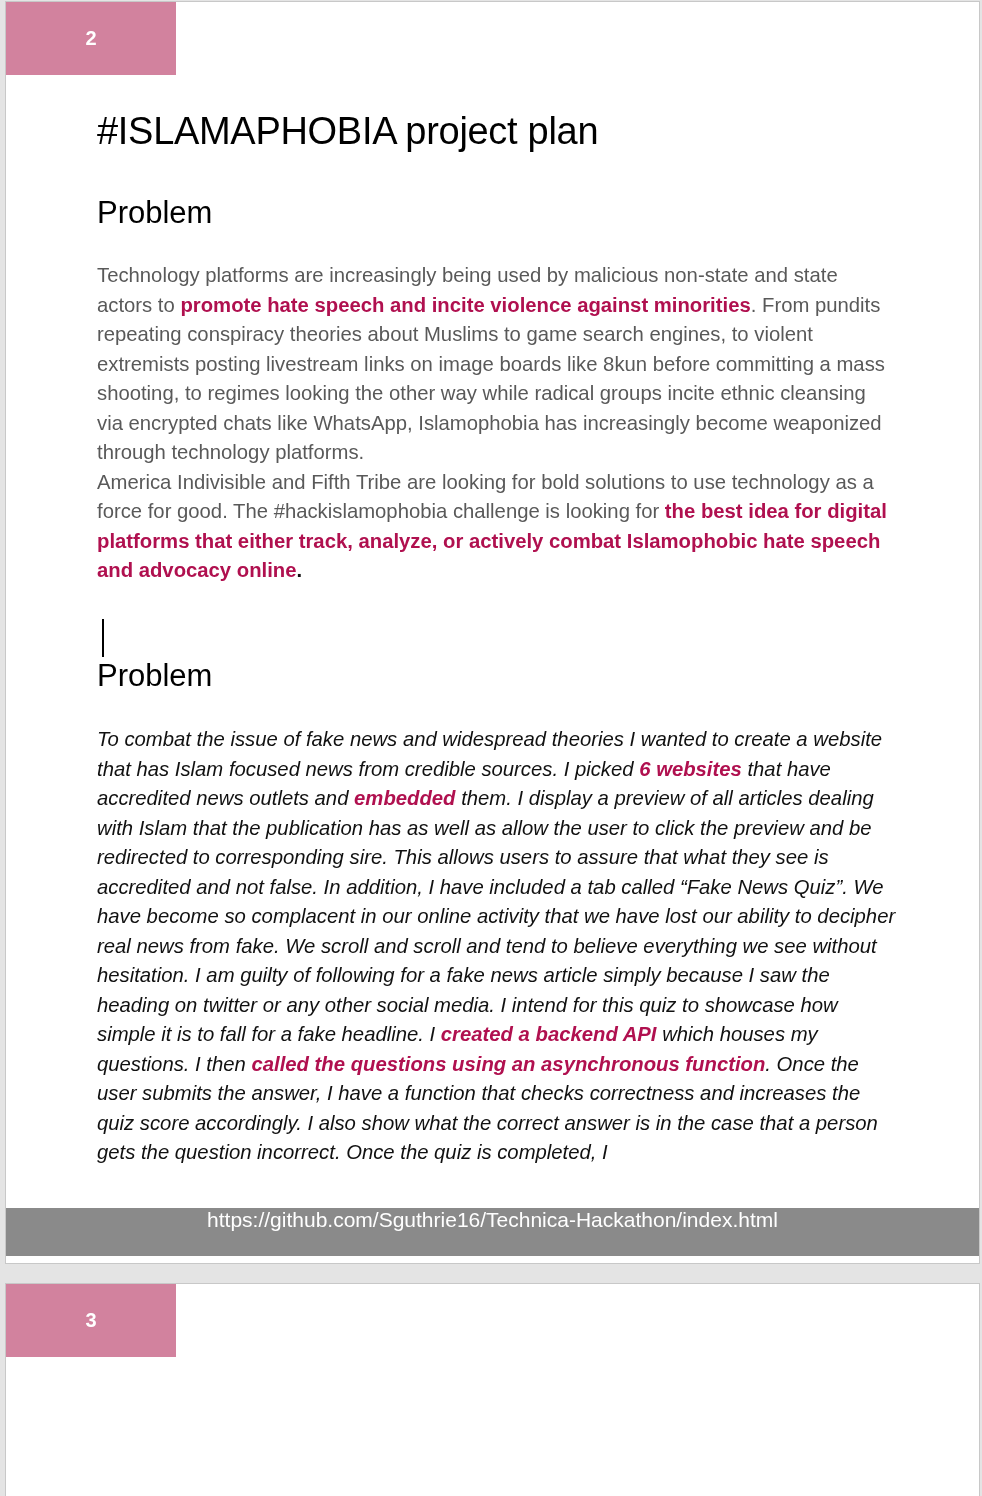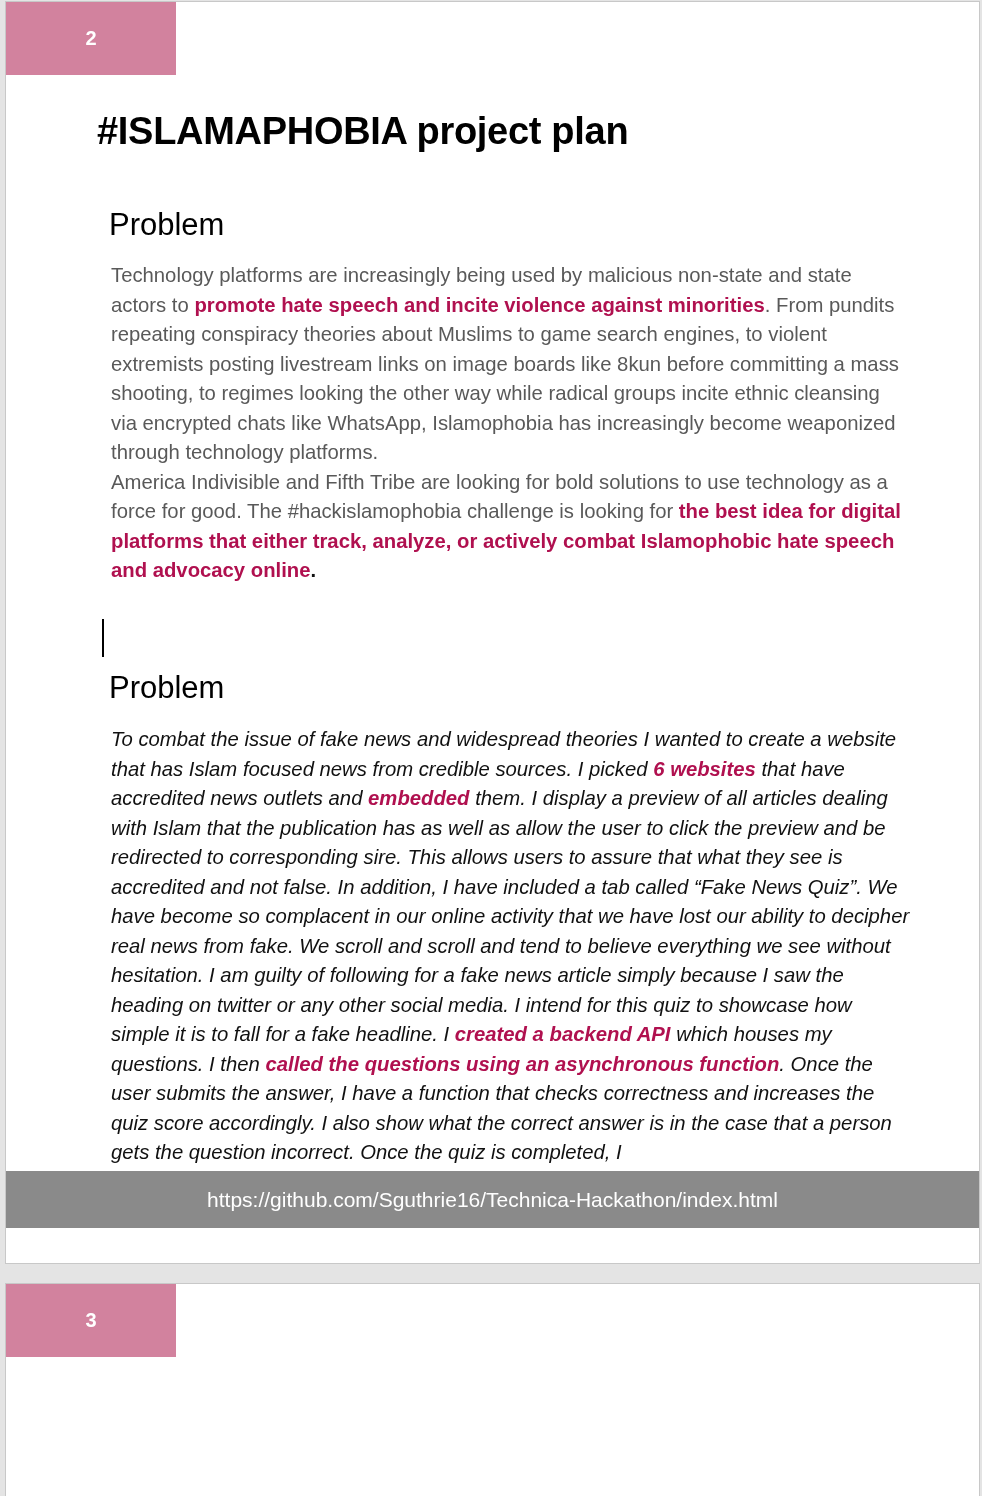--- a/index.html
+++ b/index.html
@@ -26,55 +26,55 @@
       left: 0; top: 0;
       width: 170px; height: 73px;
       background: #d2829e;
       color: #ffffff;
       font-weight: bold;
       font-size: 20px;
       display: flex; align-items: center; justify-content: center;
     }
     .content {
       position: absolute;
-      left: 105px;
+      left: 91px;
       width: 800px;
       color: #000;
     }
     .title {
       position: absolute;
       top: 108px; left: 91px;
       font-size: 38px;
-      margin: 0; font-weight: bold;
+      margin: 0; font-weight: normal;
       letter-spacing: -0.3px;
     }
     .h2 {
       position: absolute; left: 91px;
-      font-size: 31px; margin: 12px; font-weight: normal;
+      font-size: 31px; margin: 0; font-weight: normal;
     }
     .para {
       font-size: 20.3px;
       line-height: 29.5px;
       margin: 0;
     }
     .gray { color: #595959; }
     .black { color: #111111; font-style: italic; }
     .accent { color: #b0104f; font-weight: bold; }
     .accent-b { font-weight: bold; color: #111; }
     .cursor {
       position: absolute; left: 96px; top: 617px;
       width: 2px; height: 38px; background: #000;
     }
     .footer-bar {
-      position: absolute; left: 0; top: 1169px;
-      width: 973px; height: 57px;
+      position: absolute; left: 0; top: 1206px;
+      width: 973px; height: 48px;
       background: #8a8a8a;
       color: #ffffff;
       font-size: 21px;
-      display: flex; align-items: center; justify-content: center;
+      display: flex; align-items: flex-start; justify-content: center;
     }
   </style>
 </head>
 <body>
 
 <div class="page" id="page2">
   <div class="page-tab">
     <span>2</span>
   </div>
 

